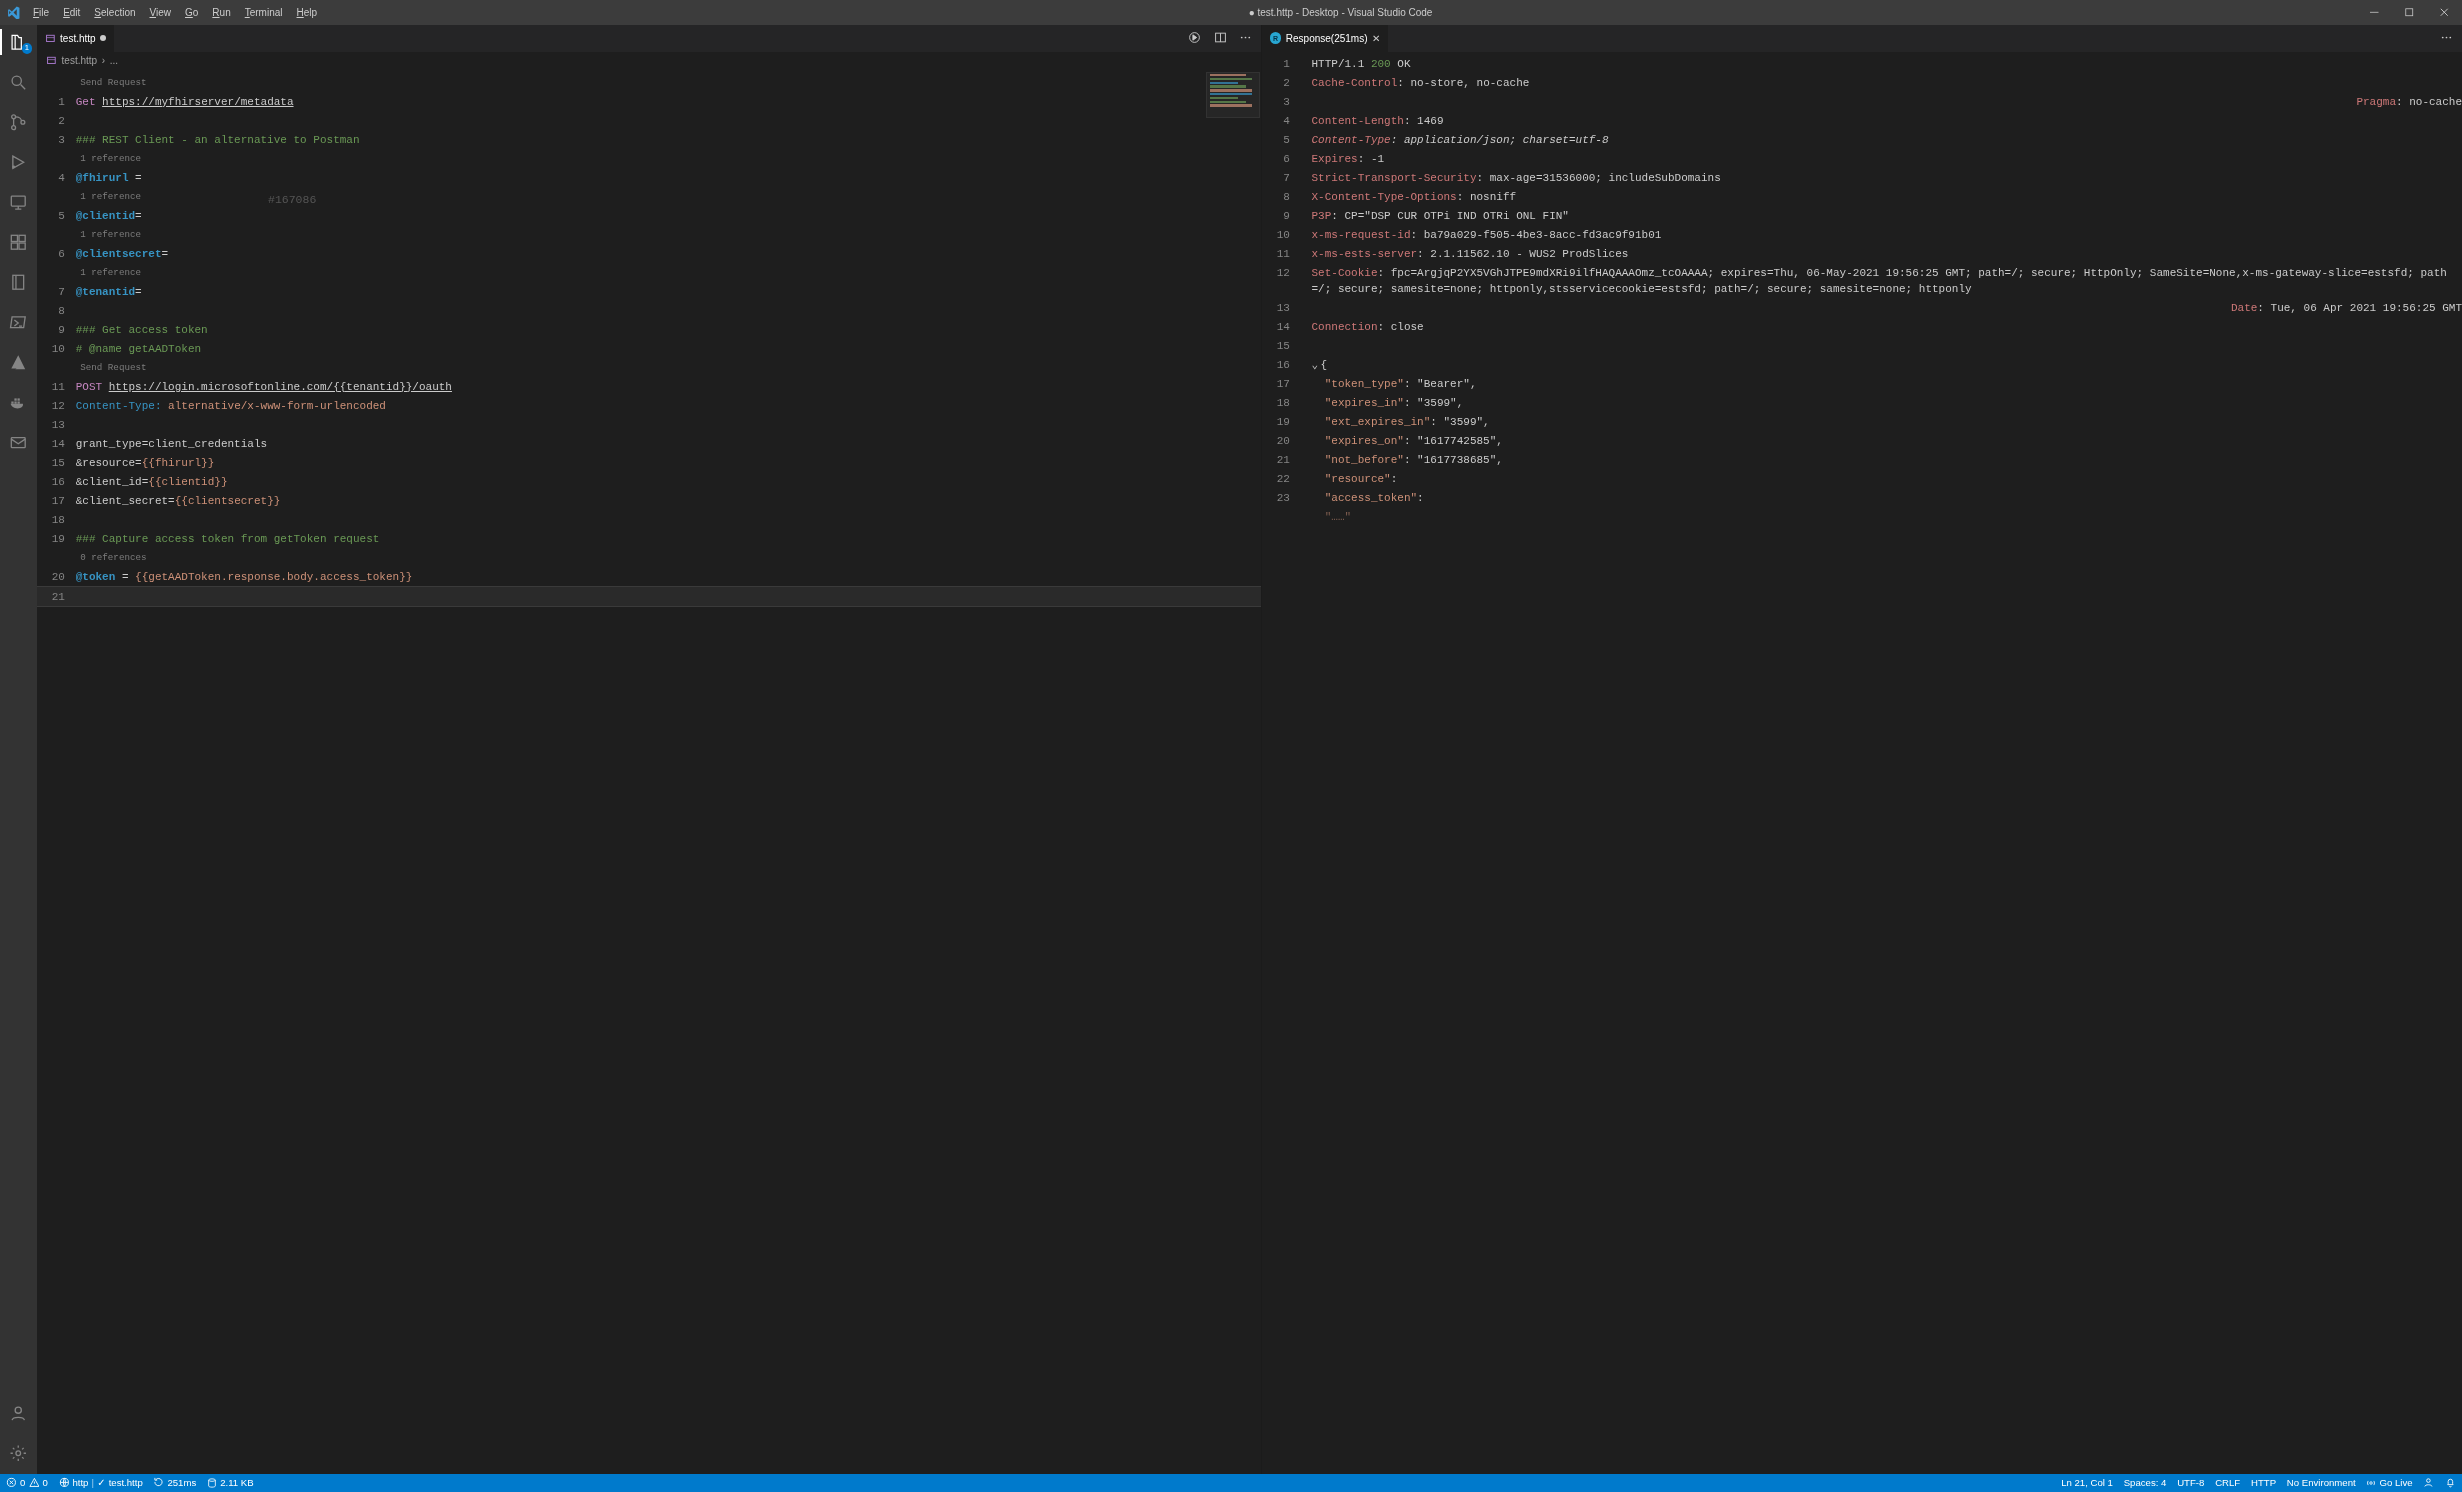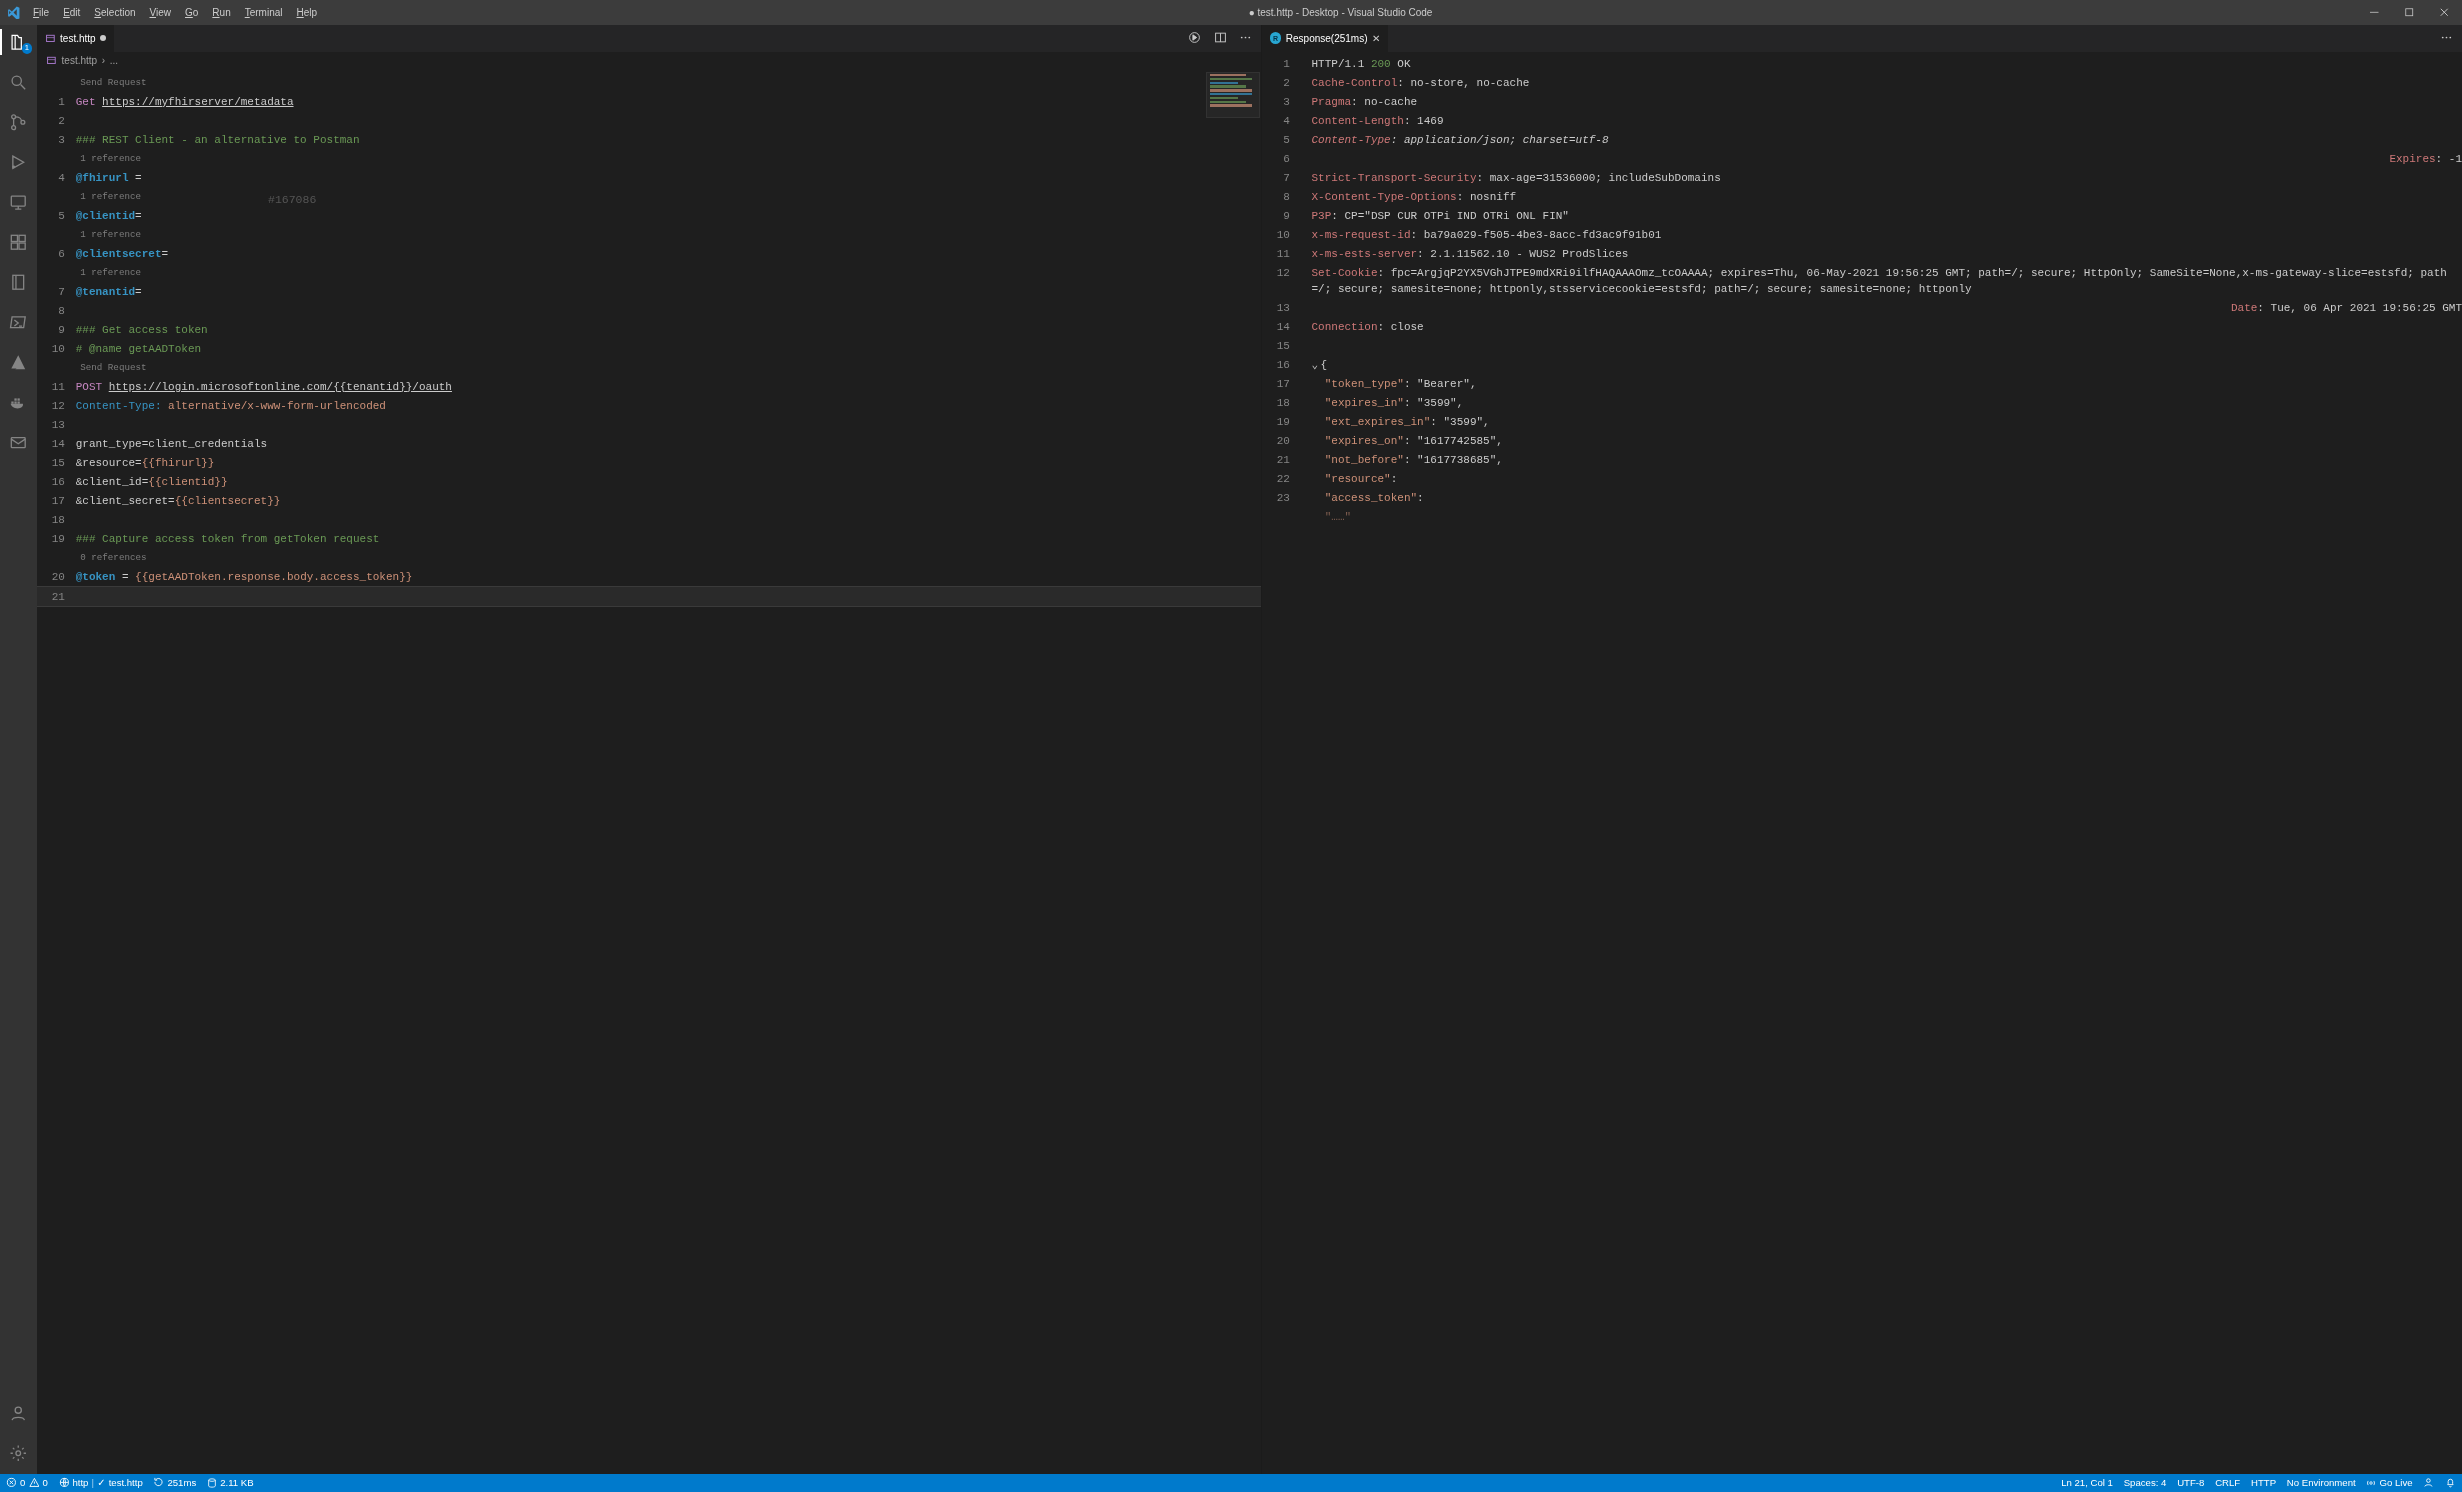--- a/index.html
+++ b/index.html
@@ -514,36 +514,36 @@
               <span class="content" style="white-space:pre-wrap;word-break:break-all;"><span class="tk-httpver">HTTP/1.1 </span><span class="tk-num200">200</span><span> OK</span></span>
             </div>
             <div class="code-row">
               <span class="line-no">2</span>
               <span class="gutter-spacer"></span>
               <span class="content" style="white-space:pre-wrap;word-break:break-all;"><span class="tk-hname">Cache-Control</span><span>: no-store, no-cache</span></span>
             </div>
             <div class="code-row">
               <span class="line-no">3</span>
               <span class="gutter-spacer"></span>
-              <span class="content" style="white-space:pre-wrap;word-break:break-all;"><span class="tk-hname">Pragma</span><span>: no-cache</span></span>
+              <span class="content" style="white-space:pre-wrap;word-break:break-all;text-align:right;"><span class="tk-hname">Pragma</span><span>: no-cache</span></span>
             </div>
             <div class="code-row">
               <span class="line-no">4</span>
               <span class="gutter-spacer"></span>
               <span class="content" style="white-space:pre-wrap;word-break:break-all;"><span class="tk-hname">Content-Length</span><span>: 1469</span></span>
             </div>
             <div class="code-row">
               <span class="line-no">5</span>
               <span class="gutter-spacer"></span>
               <span class="content" style="white-space:pre-wrap;word-break:break-all;font-style:italic;"><span class="tk-hname">Content-Type</span><span>: application/json; charset=utf-8</span></span>
             </div>
             <div class="code-row">
               <span class="line-no">6</span>
               <span class="gutter-spacer"></span>
-              <span class="content" style="white-space:pre-wrap;word-break:break-all;text-align:right;"><span class="tk-hname">Expires</span><span>: -1</span></span>
+              <span class="content" style="white-space:pre-wrap;word-break:break-all;"><span class="tk-hname">Expires</span><span>: -1</span></span>
             </div>
             <div class="code-row">
               <span class="line-no">7</span>
               <span class="gutter-spacer"></span>
               <span class="content" style="white-space:pre-wrap;word-break:break-all;"><span class="tk-hname">Strict-Transport-Security</span><span>: max-age=31536000; includeSubDomains</span></span>
             </div>
             <div class="code-row">
               <span class="line-no">8</span>
               <span class="gutter-spacer"></span>
               <span class="content" style="white-space:pre-wrap;word-break:break-all;"><span class="tk-hname">X-Content-Type-Options</span><span>: nosniff</span></span>

